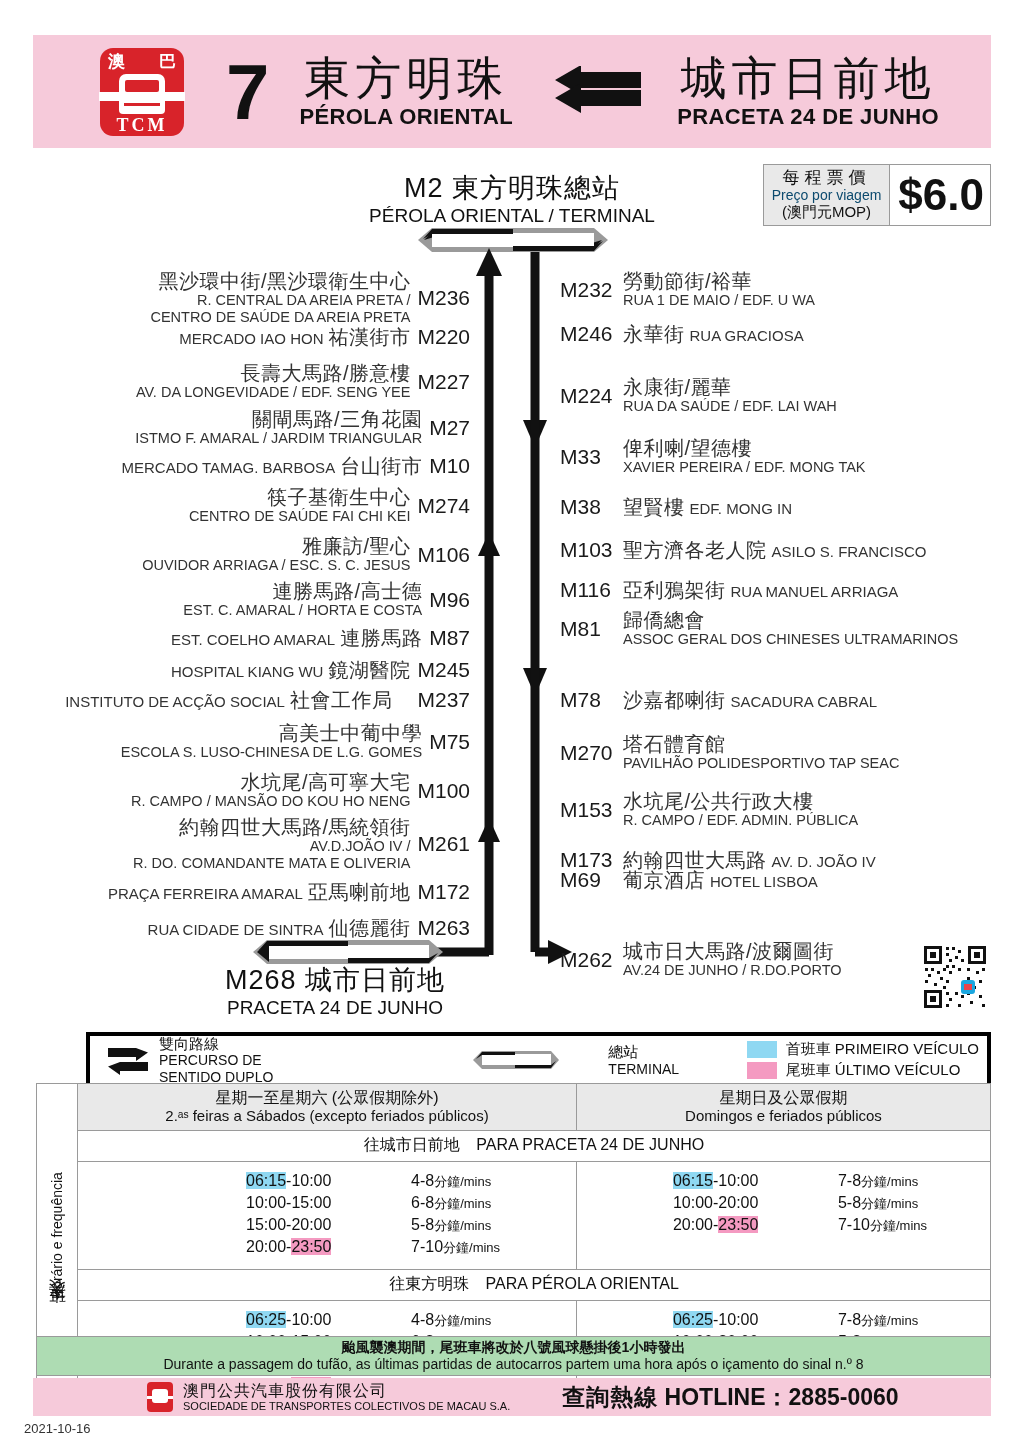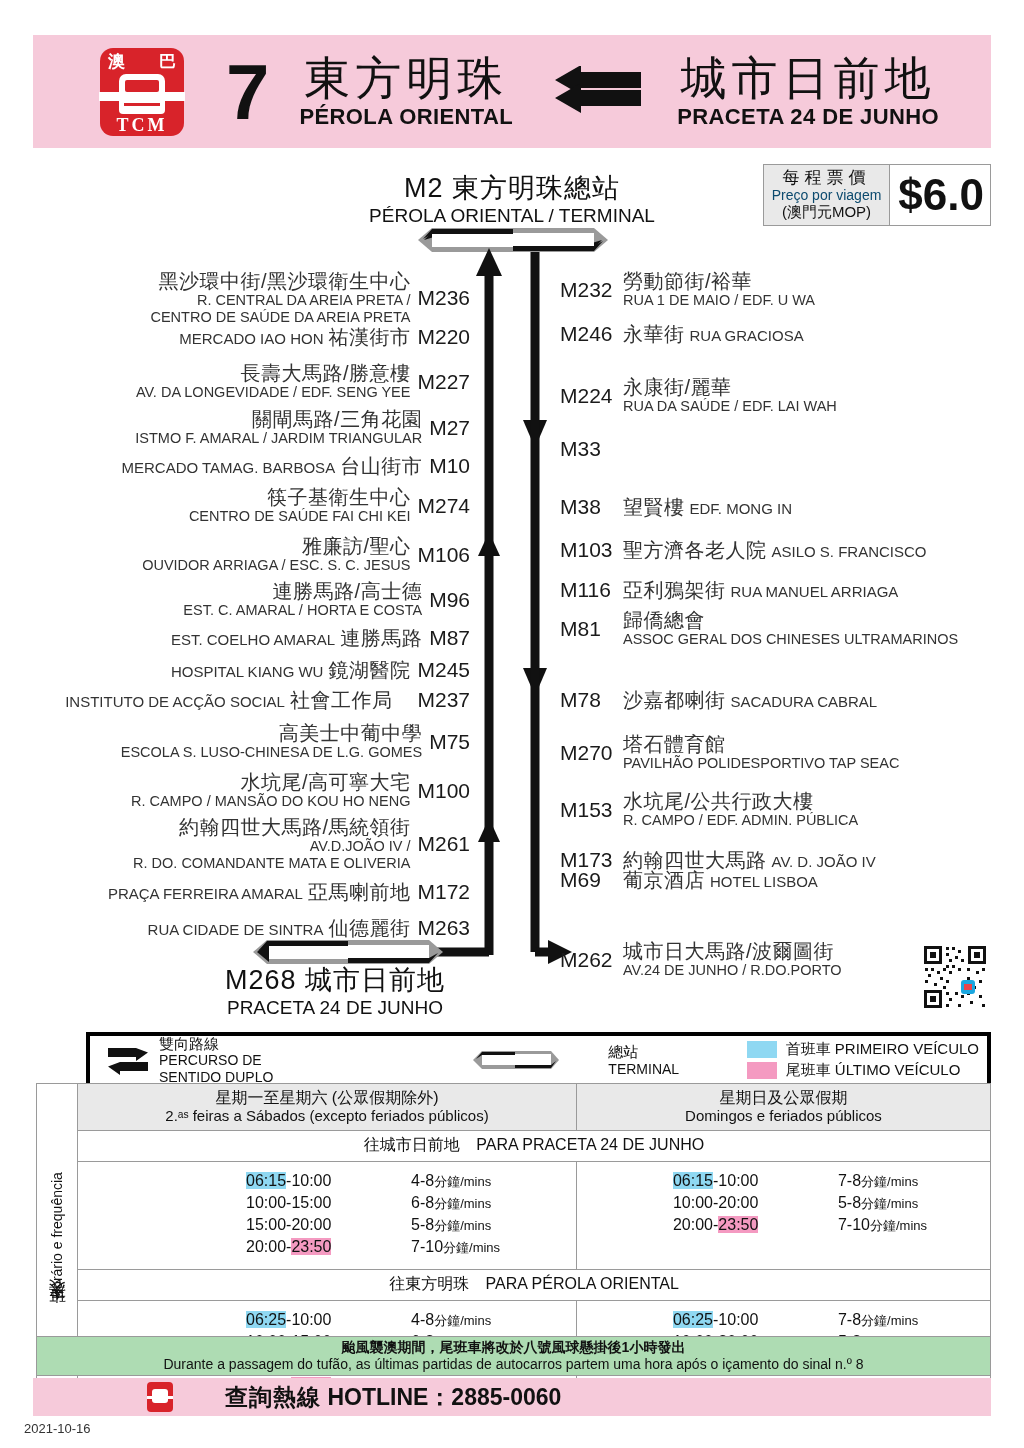--- a/index.html
+++ b/index.html
@@ -430,20 +430,24 @@
         </div>
         <div class="stop stop-right" style="top: 126px;">
           <div class="code">M224</div>
           <div class="stop-names">
             <div class="nm-cn">永康街/麗華</div>
             <div class="nm-pt">RUA DA SAÚDE / EDF. LAI WAH</div>
           </div>
         </div>
         <div class="stop stop-right" style="top: 187px;">
           <div class="code">M33</div>
+          <div class="stop-names">
+            <div class="nm-cn">俾利喇/望德樓</div>
+            <div class="nm-pt">XAVIER PEREIRA / EDF. MONG TAK</div>
+          </div>
         </div>
         <div class="stop stop-right" style="top: 245px;">
           <div class="code">M38</div>
           <div class="stop-names">
             <div class="nm-inline">
               <span class="nm-cn">望賢樓</span>
               <span class="nm-pt">EDF. MONG IN</span>
             </div>
           </div>
         </div>
@@ -744,20 +748,24 @@
   </tbody>
     </table>
 
   <div class="typhoon">
     <div class="ty-cn">颱風襲澳期間，尾班車將改於八號風球懸掛後1小時發出</div>
     <div class="ty-pt">Durante a passagem do tufão, as últimas partidas de autocarros partem uma hora após o içamento do sinal n.º 8</div>
   </div>
 
   <div class="footer">
     <div class="ft-logo"></div>
+    <div class="ft-names">
+      <div class="ft-cn">澳門公共汽車股份有限公司</div>
+      <div class="ft-pt">SOCIEDADE DE TRANSPORTES COLECTIVOS DE MACAU S.A.</div>
+    </div>
     <div class="ft-hot">
       <span class="hl-cn">查詢熱線</span>
       <span>HOTLINE：</span><span>2885-0060</span>
     </div>
   </div>
 
   <div class="datestamp">2021-10-16</div>
 </div>
 
 </body></html>

